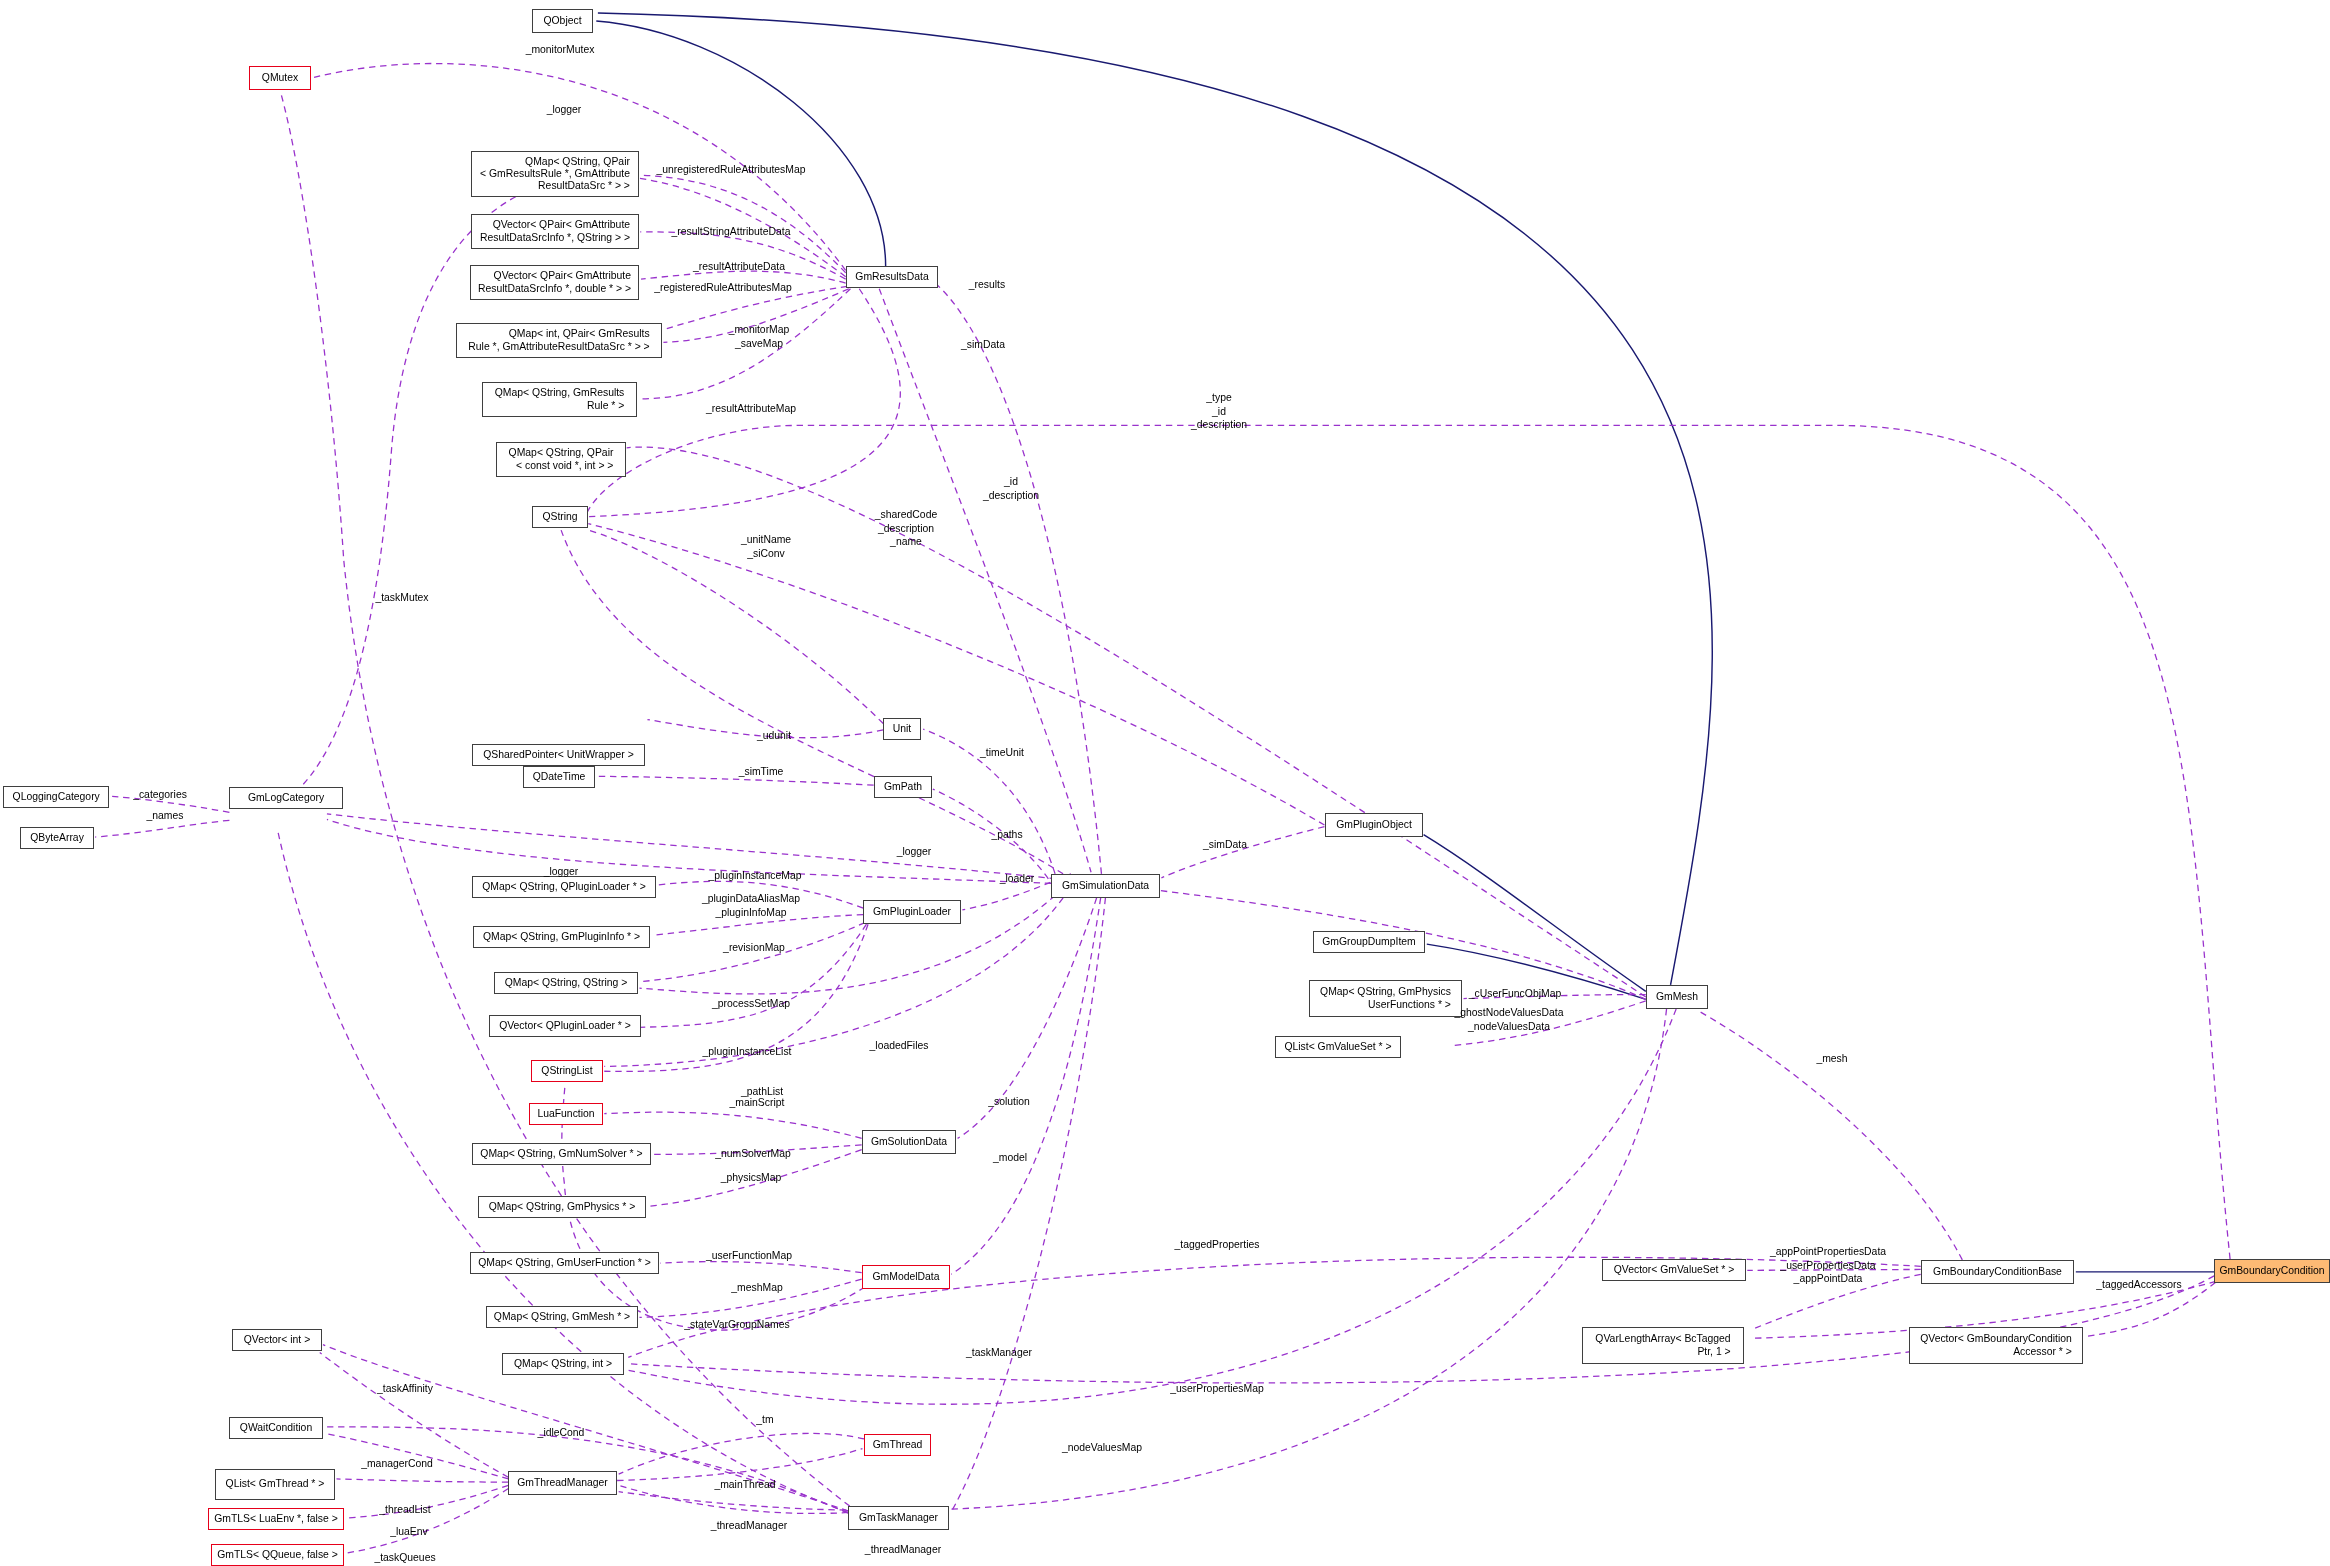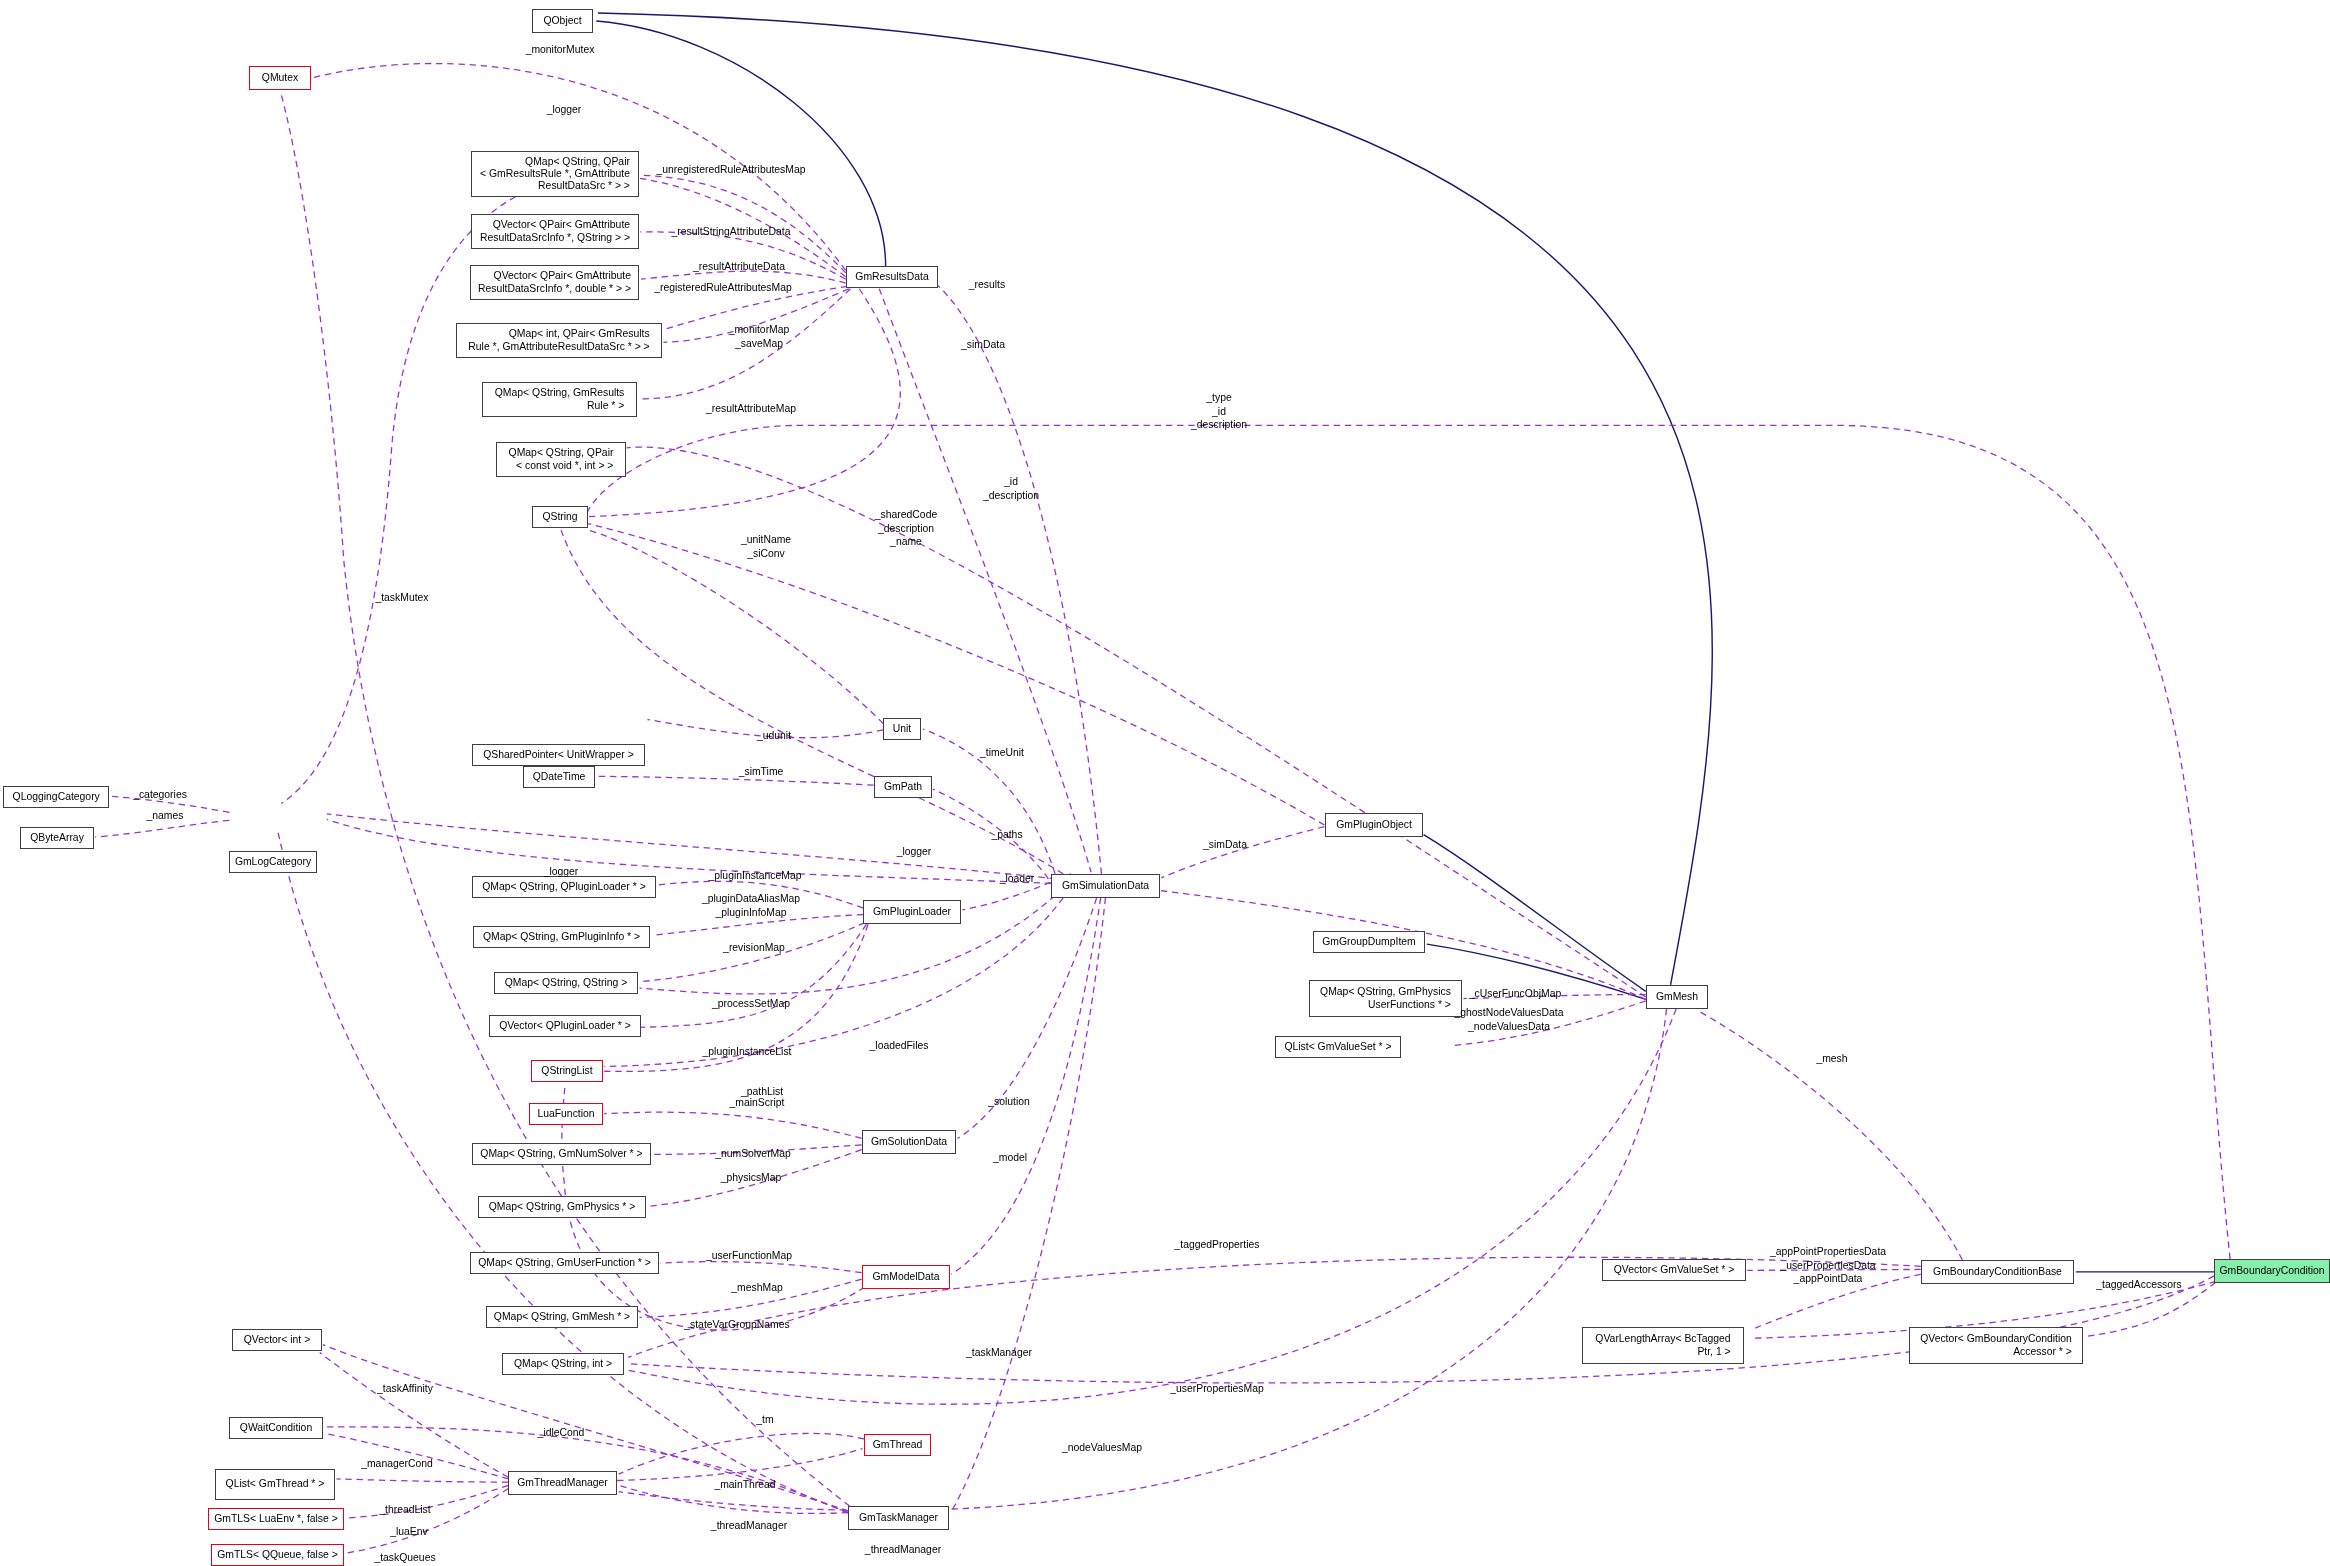--- a/index.html
+++ b/index.html
@@ -6,21 +6,21 @@
   #canvas{position:relative;width:2330px;height:1567px;background:#ffffff;overflow:hidden;
           font-family:"Liberation Sans", sans-serif;color:#000;}
   svg.edges{position:absolute;left:0;top:0;pointer-events:none;}
   svg.edges path{fill:none;}
   svg.edges path.dashed{stroke:#9932cc;stroke-width:1.6;stroke-dasharray:8 6;}
   svg.edges path.solid{stroke:#191970;stroke-width:1.8;}
   .node{position:absolute;background:#fff;border:1.6px solid #3f3f3f;display:flex;align-items:center;
         justify-content:center;text-align:right;font-size:10.4px;line-height:1.18;white-space:pre-line;
         box-sizing:border-box;padding:0.8px 3.2px;cursor:pointer;}
   .node.red{border-color:#e6001a;}
-  .node.current{background:#86efac;border-color:#3f3f3f;}
+  .node.current{background:#fdba74;border-color:#3f3f3f;}
   .elabel{position:absolute;transform:translate(-50%,-50%);font-size:10.4px;line-height:1.3;
           white-space:pre-line;text-align:center;color:#000;}
 </style>
 </head>
 <body>
 
 <div id="canvas">
 
   <svg class="edges" width="2330" height="1567" viewBox="0 0 2915 1960">
     <defs>
@@ -120,21 +120,21 @@
   <div class="node" style="left:482px;top:382px;width:155px;height:35px">QMap&lt; QString, GmResults
 Rule * &gt;</div>
   <div class="node" style="left:496px;top:442px;width:130px;height:35px">QMap&lt; QString, QPair
 &lt; const void *, int &gt; &gt;</div>
   <div class="node" style="left:532px;top:506px;width:56px;height:22.4px">QString</div>
   <div class="node" style="left:472px;top:744px;width:173px;height:22.4px">QSharedPointer&lt; UnitWrapper &gt;</div>
   <div class="node" style="left:523px;top:766px;width:72px;height:22.4px">QDateTime</div>
   <div class="node" style="left:883px;top:718px;width:38px;height:22.4px">Unit</div>
   <div class="node" style="left:874px;top:776px;width:58px;height:22.4px">GmPath</div>
   <div class="node" style="left:3.2px;top:786px;width:106px;height:22.4px">QLoggingCategory</div>
-  <div class="node" style="left:229px;top:851px;width:88px;height:22.4px">GmLogCategory</div>
+  <div class="node" style="left:229px;top:787px;width:114px;height:22.4px">GmLogCategory</div>
   <div class="node" style="left:20px;top:827px;width:74px;height:22.4px">QByteArray</div>
   <div class="node" style="left:472px;top:876px;width:184px;height:22.4px">QMap&lt; QString, QPluginLoader * &gt;</div>
   <div class="node" style="left:863px;top:900px;width:98px;height:24px">GmPluginLoader</div>
   <div class="node" style="left:473px;top:926px;width:177px;height:22.4px">QMap&lt; QString, GmPluginInfo * &gt;</div>
   <div class="node" style="left:494px;top:972px;width:144px;height:22.4px">QMap&lt; QString, QString &gt;</div>
   <div class="node" style="left:489px;top:1015px;width:152px;height:22.4px">QVector&lt; QPluginLoader * &gt;</div>
   <div class="node red" style="left:531px;top:1060px;width:72px;height:22.4px">QStringList</div>
   <div class="node red" style="left:529px;top:1103px;width:74px;height:22.4px">LuaFunction</div>
   <div class="node" style="left:472px;top:1143px;width:179px;height:22.4px">QMap&lt; QString, GmNumSolver * &gt;</div>
   <div class="node" style="left:862px;top:1130px;width:94px;height:24px">GmSolutionData</div>

